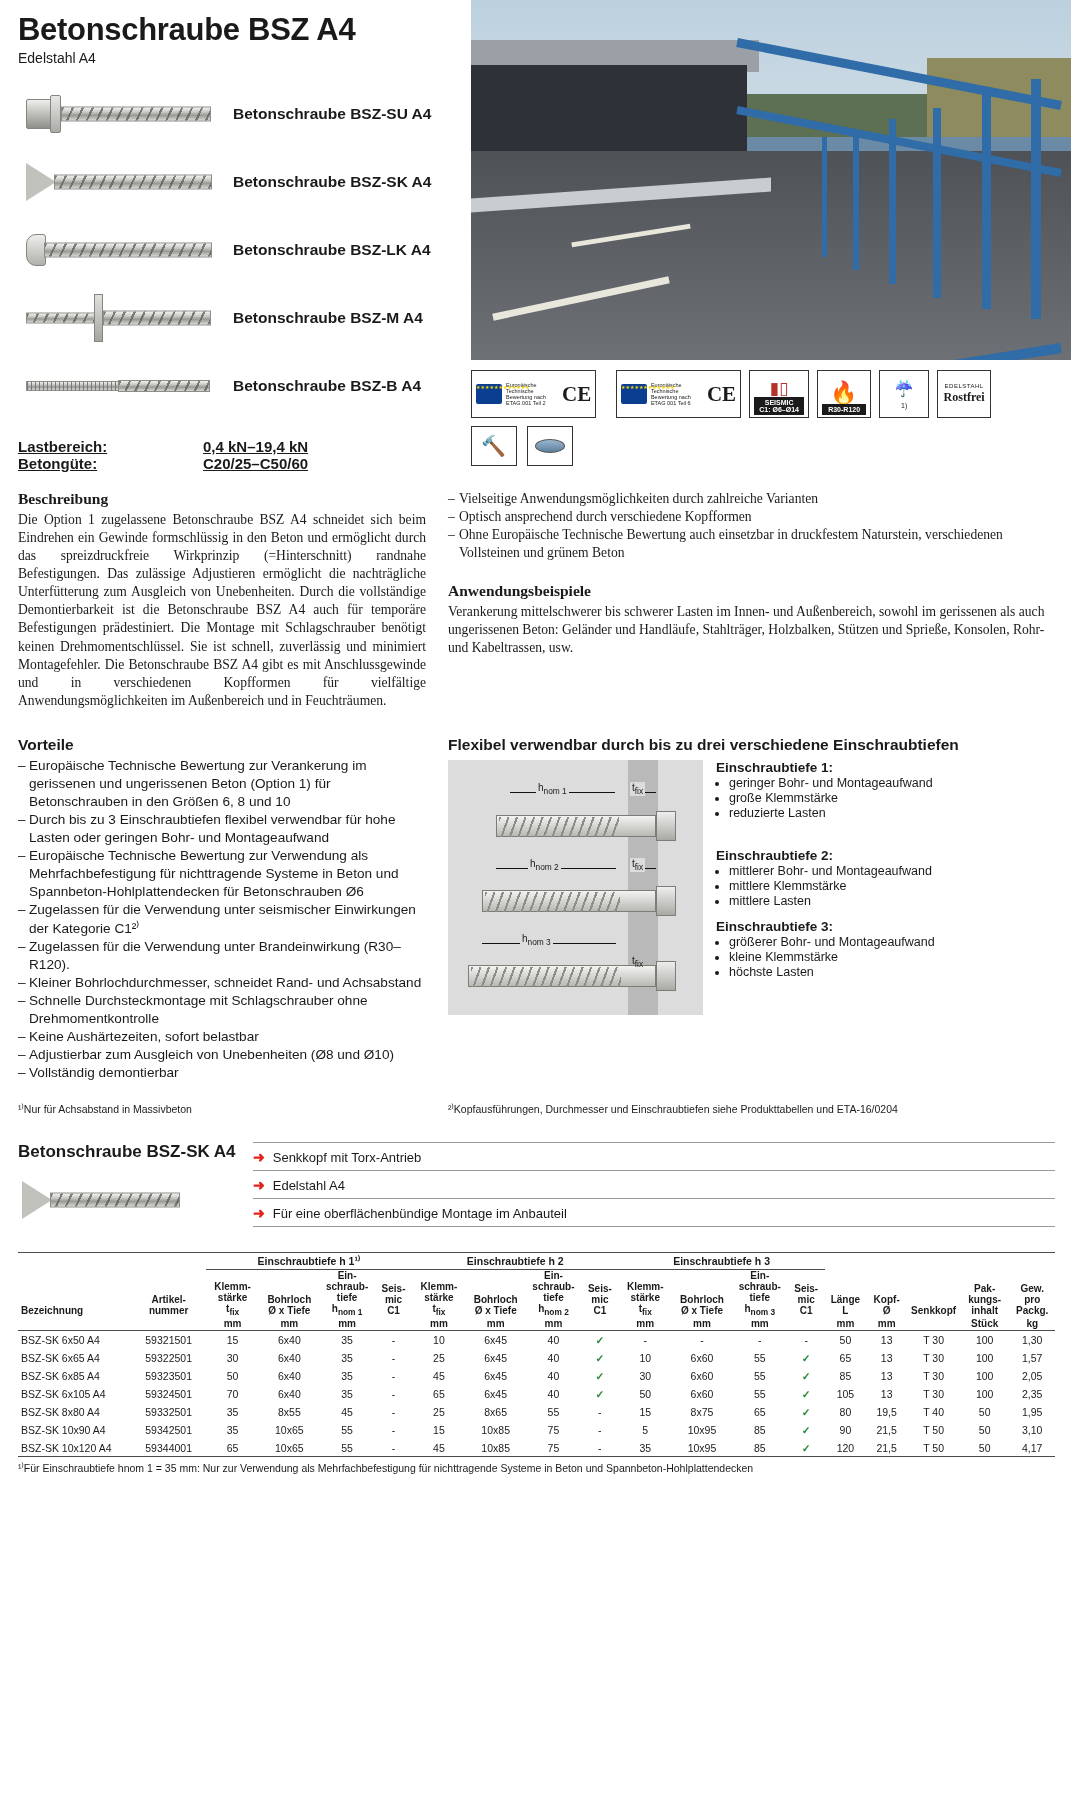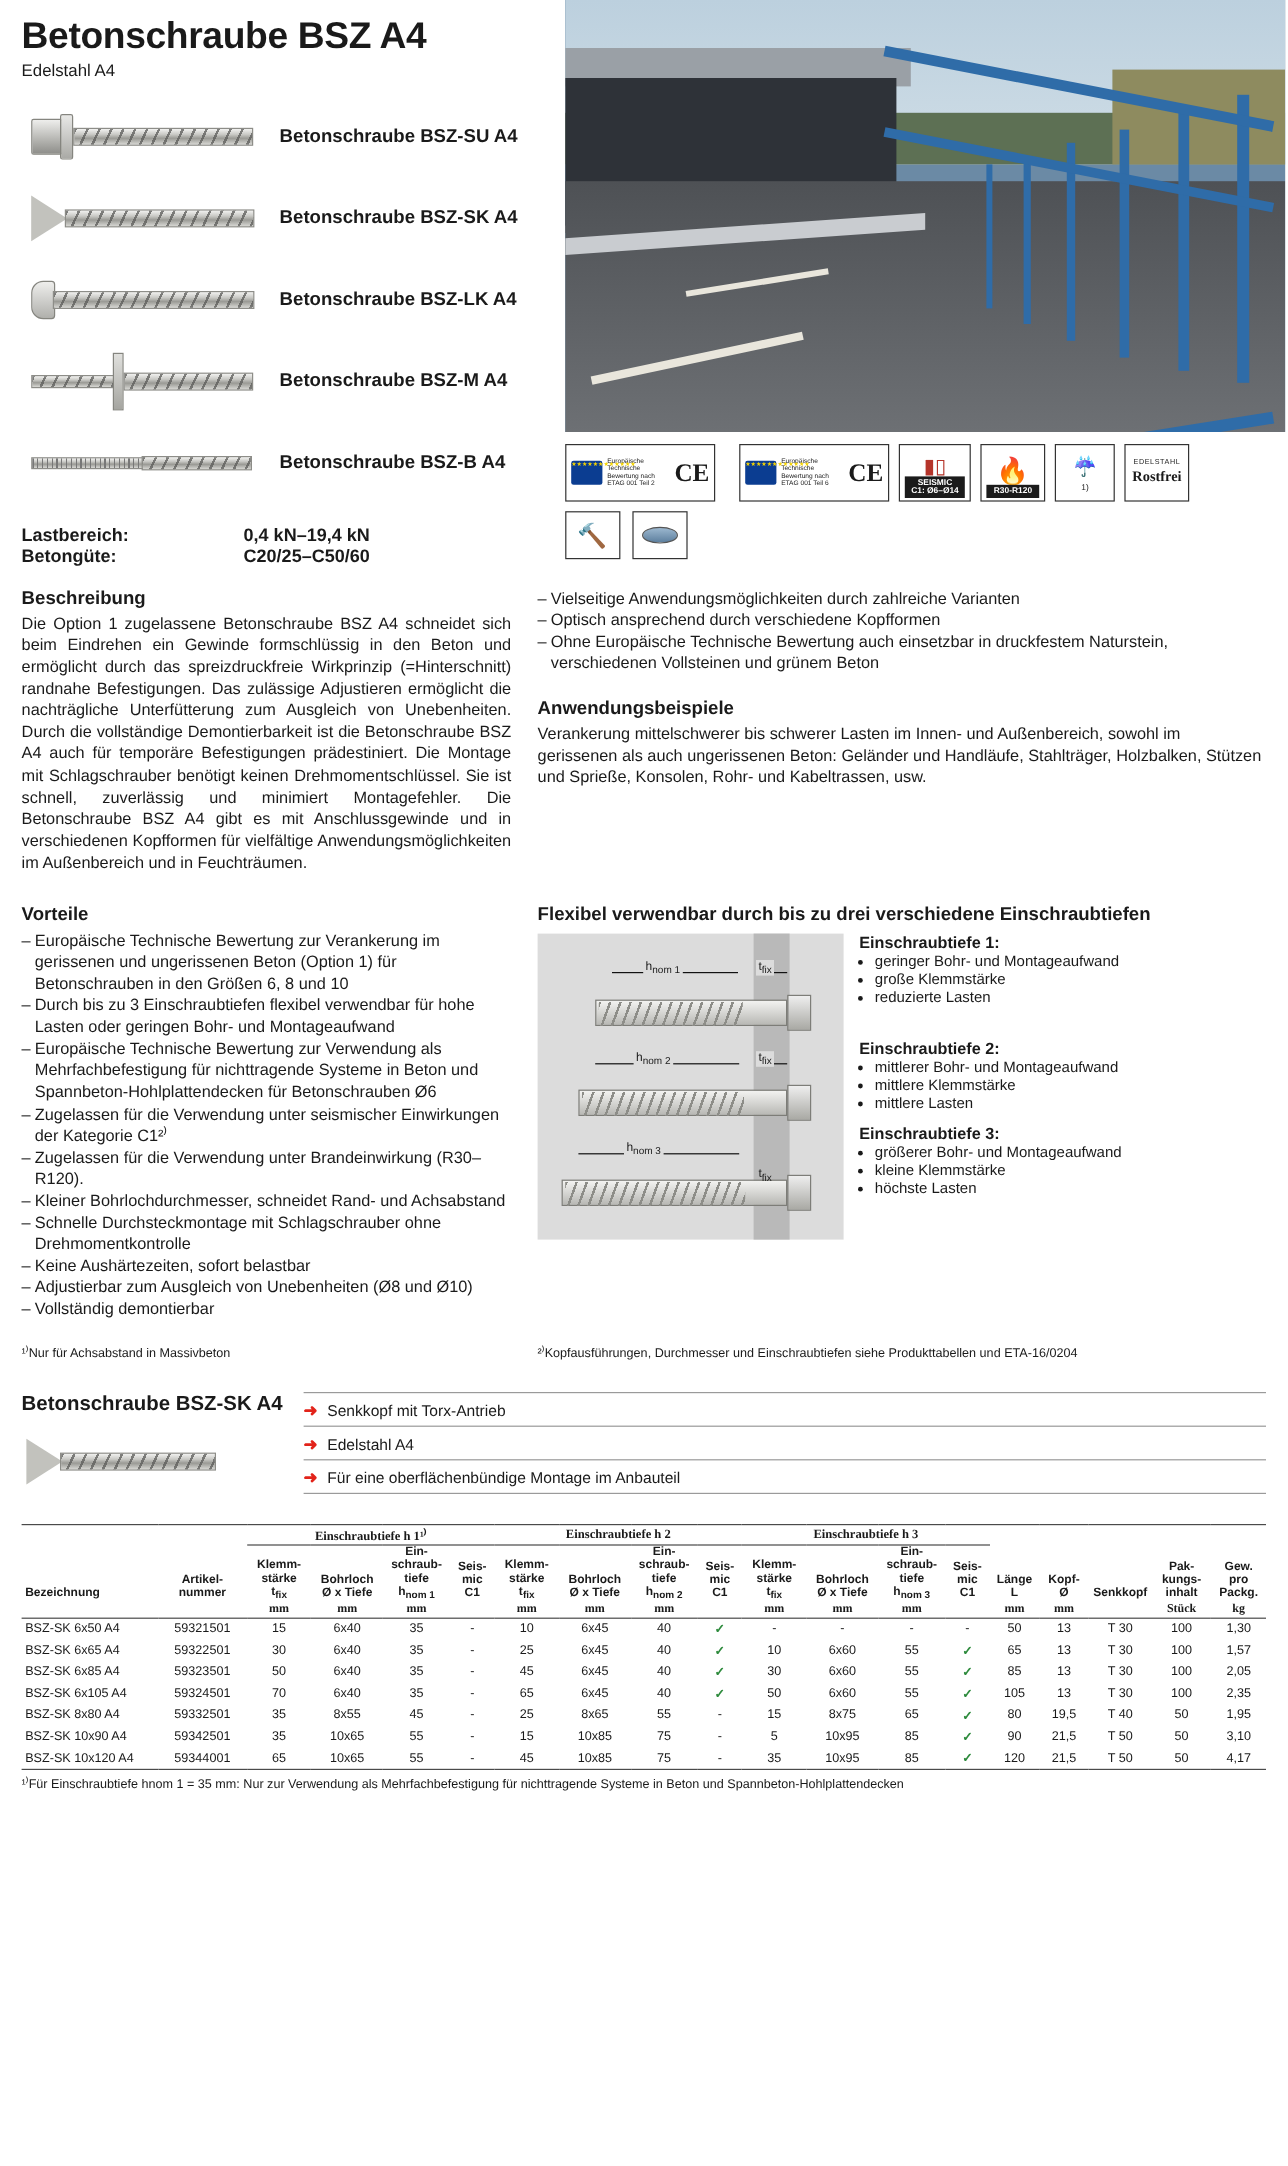--- a/index.html
+++ b/index.html
@@ -56,21 +56,21 @@
     width:20px;height:32px;background:linear-gradient(180deg,#eeeeec,#b0b0ac);
     border:1px solid #85857f; border-radius:10px 3px 3px 10px;
   }
   .washer {
     width:9px;height:48px;background:linear-gradient(180deg,#e0e0dd,#a5a5a0);
     border:1px solid #85857f;
   }
 
   
   .spec { margin-top:18px; font-size:15px; font-weight:bold; }
-  .spec-row { display:flex; }
+  .spec-row { display:flex;text-decoration:underline; }
   .spec-label { width:185px; }
 
   
   .photo { width:600px; height:360px; position:relative; overflow:hidden; background:#6b8aa5; }
   .sky { position:absolute; inset:0 0 62% 0; background:linear-gradient(180deg,#bcd0de,#cfdde6); }
   .treeline { position:absolute; left:0; right:0; top:26%; height:12%; background:#5d7054; }
   .road { position:absolute; left:0; right:0; bottom:0; height:58%; background:linear-gradient(180deg,#4e5155,#6d7074); }
   .roadline { position:absolute; background:#e9e6dc; }
   .tunnel { position:absolute; left:0; top:18%; width:46%; height:36%; background:#2e3238; border-bottom:6px solid #8f9295; }
   .tunnel2 { position:absolute; left:0; top:11%; width:48%; height:9%; background:#9aa0a6; }
@@ -90,21 +90,21 @@
   .seismic { width:60px; }
   .fire { width:54px; }
   .rost { width:54px; }
   .flame { color:#e2231a; font-size:22px; line-height:22px; }
   .ico-row2 { display:flex; gap:10px; margin-top:8px; align-items:center; }
   .circ-ico { width:46px;height:40px;border:1px solid #333;display:flex;align-items:center;justify-content:center;font-size:20px; }
   .disc { width:46px;height:40px;border:1px solid #333;display:flex;align-items:center;justify-content:center; }
 
   
   h2.sec { font-size:15.5px; font-weight:bold; margin:0 0 3px 0; }
-  .cols { display:flex; margin-top:18px; }
+  .cols { display:flex; margin-top:18px;font-family:Liberation Serif, serif; }
   .col-l { width:430px; padding-right:22px; }
   .col-r { width:605px; }
   .just { text-align:justify; line-height:1.33; font-size:13.6px; }
   .bul { line-height:1.33; font-size:13.6px; }
   .bul div { display:flex; }
   .bul .d { width:11px; flex:none; }
 
   
   .vorteile-wrap { display:flex; margin-top:26px; }
   .vorteile { width:430px; padding-right:22px; }
@@ -138,21 +138,21 @@
   .pb-row:first-child { border-top:1px solid #9a9a9a; }
   .arrow { color:#e2231a; font-weight:bold; margin-right:8px; font-size:14px; }
   .prod-screw { width:220px; height:60px; position:relative; margin-top:8px; }
 
   table.pt { width:1037px; border-collapse:collapse; font-size:10.5px; margin-top:22px; }
   table.pt th, table.pt td { border:none; padding:1px 3px; text-align:center; }
   table.pt thead th { vertical-align:bottom; font-weight:bold; font-size:10px; line-height:1.08; }
   table.pt .lft { text-align:left; }
   .hdr-top td { font-weight:bold; font-size:10.5px; padding-bottom:1px; }
   .lineT { border-top:1px solid #4a4a4a !important; }
-  .lineB { border-bottom:1px solid #4a4a4a !important;font-family:Liberation Serif, serif; }
+  .lineB { border-bottom:1px solid #4a4a4a !important; }
   tbody tr td { border-bottom:1px solid #c8c8c8; height:18px; }
   tbody tr:last-child td { border-bottom:1px solid #4a4a4a; }
   .chk { color:#2e8b3d; font-weight:bold; }
   .tbl-foot { font-size:10.5px; margin-top:4px; }
 </style>
 </head>
 <body>
 
 <div class="page">
 

